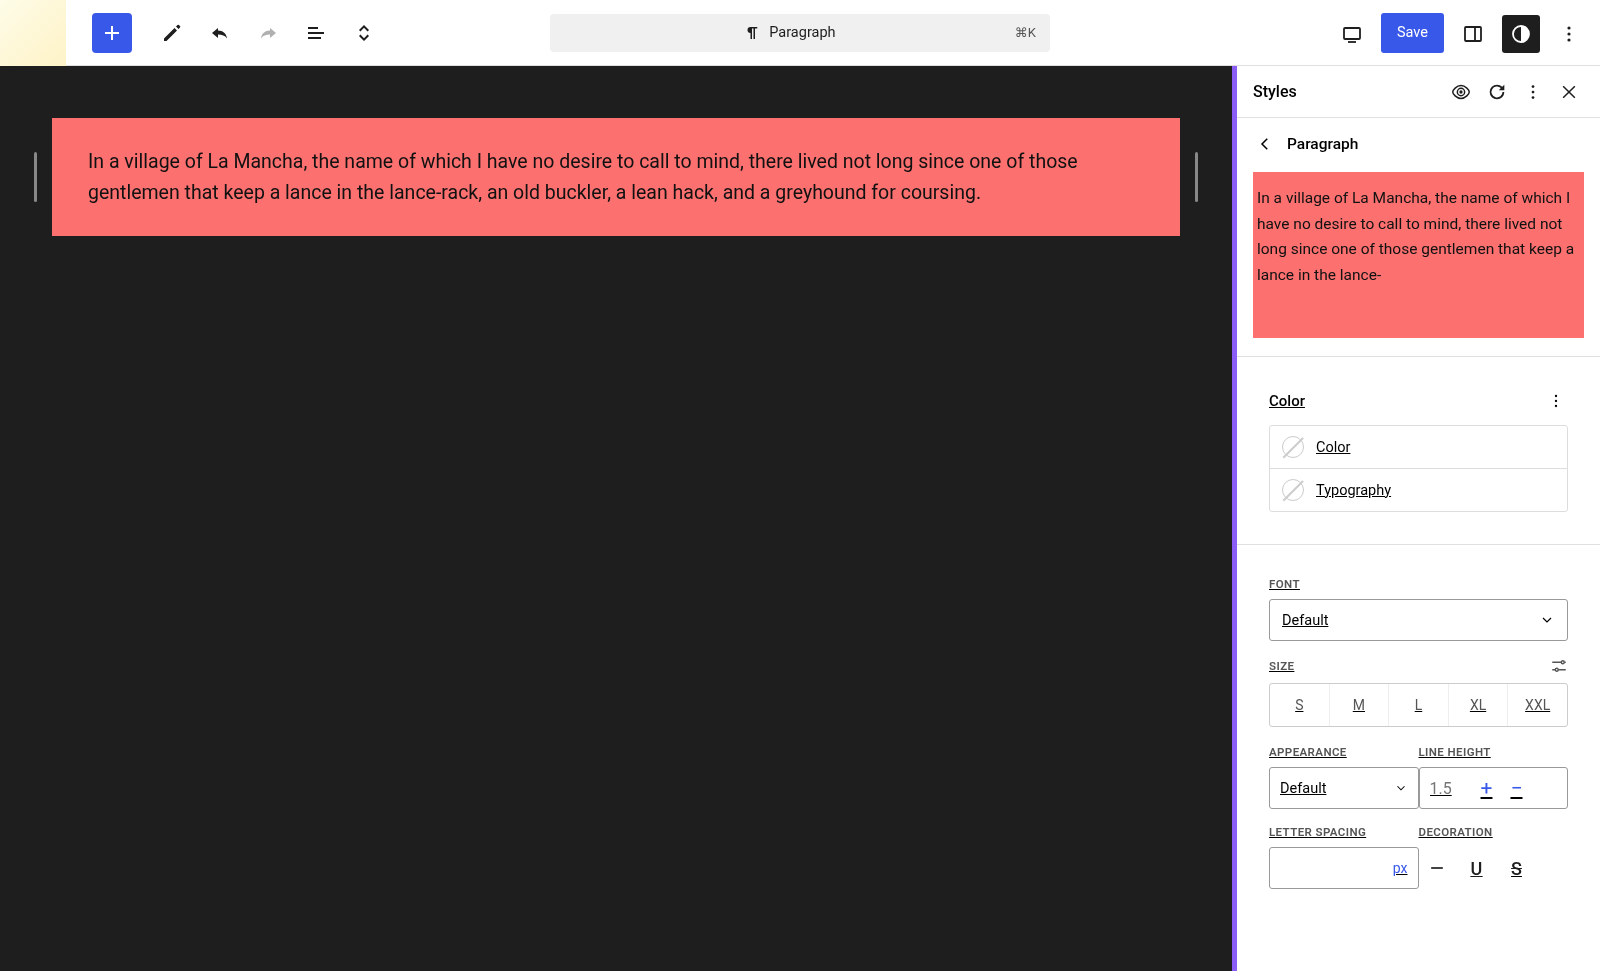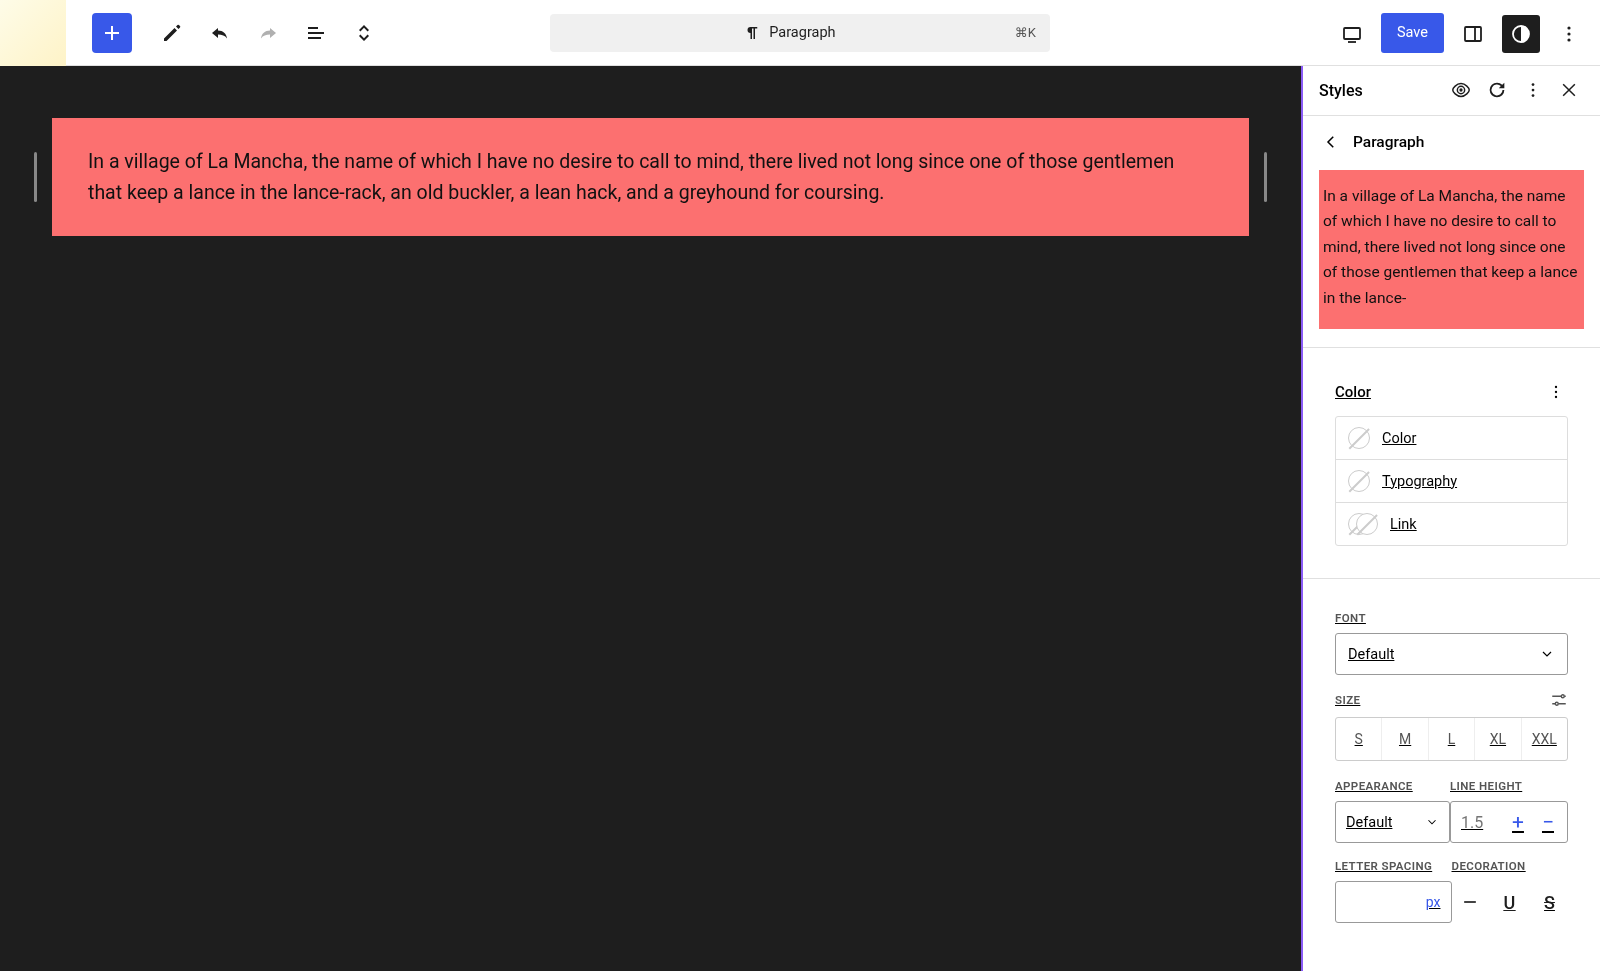--- a/index.html
+++ b/index.html
@@ -26,21 +26,21 @@
   
   .main { display: flex; height: calc(100% - 66px); }
   .canvas { flex: 1; background: #1e1e1e; padding: 52px 52px; position: relative; }
   .paragraph-block { background: #ff6b6b; background: #fc7070; padding: 28px 36px; position: relative; }
   .paragraph-block p { color: #111; font-size: 19.5px; line-height: 1.6; }
   .block-handle { position: absolute; width: 3px; height: 50px; background: #888; border-radius: 2px; top: 50%; transform: translateY(-50%); }
   .block-handle.left { left: -18px; }
   .block-handle.right { right: -18px; }
   
   
-  .sidebar { width: 299px; border-left: 2px solid #8b5cf6; background: #fff; display: flex; flex-direction: column; overflow: hidden; }
+  .sidebar { width: 368px; border-left: 5px solid #8b5cf6; background: #fff; display: flex; flex-direction: column; overflow: hidden; }
   .sidebar-header { display: flex; align-items: center; height: 52px; padding: 0 16px; border-bottom: 1px solid #e0e0e0; gap: 6px; }
   .sidebar-header .title { font-size: 16px; font-weight: 500; flex: 1; }
   .sidebar-header .hdr-btn { width: 30px; height: 30px; display: flex; align-items: center; justify-content: center; cursor: pointer; color: #1e1e1e; }
   
   .breadcrumb { display: flex; align-items: center; padding: 14px 16px; gap: 10px; }
   .breadcrumb .back { width: 24px; height: 24px; display: flex; align-items: center; justify-content: center; cursor: pointer; }
   .breadcrumb .crumb { font-size: 15.5px; font-weight: 500; }
   
   .preview-box { margin: 2px 16px 18px 16px; background: #fc7070; padding: 14px 4px 14px 4px; height: 166px; overflow: hidden; }
   .preview-box p { font-size: 15.5px; line-height: 1.65; color: #111; }
@@ -229,27 +229,20 @@
         </div>
       </div>
       <div class="color-list">
         <div class="color-row">
           <div class="swatch"></div>
           <span>Color</span>
         </div>
         <div class="color-row">
           <div class="swatch"></div>
           <span>Typography</span>
-        </div>
-        <div class="color-row">
-          <div class="swatch-link">
-              <div class="c1"></div>
-              <div class="c2"></div>
-            </div>
-          <span>Link</span>
         </div>
       </div>
     </div>
 
     <div class="section">
 
       <div class="sub-label">FONT</div>
       <div class="select">
         <span>Default</span>
         <svg class="chev" width="16" height="16" viewBox="0 0 24 24">

